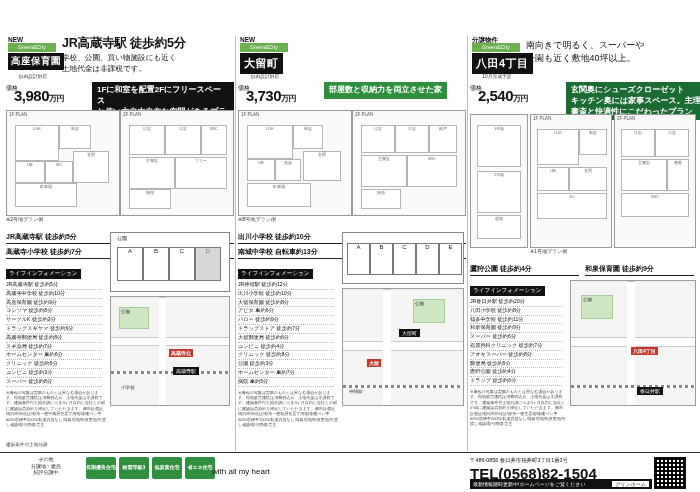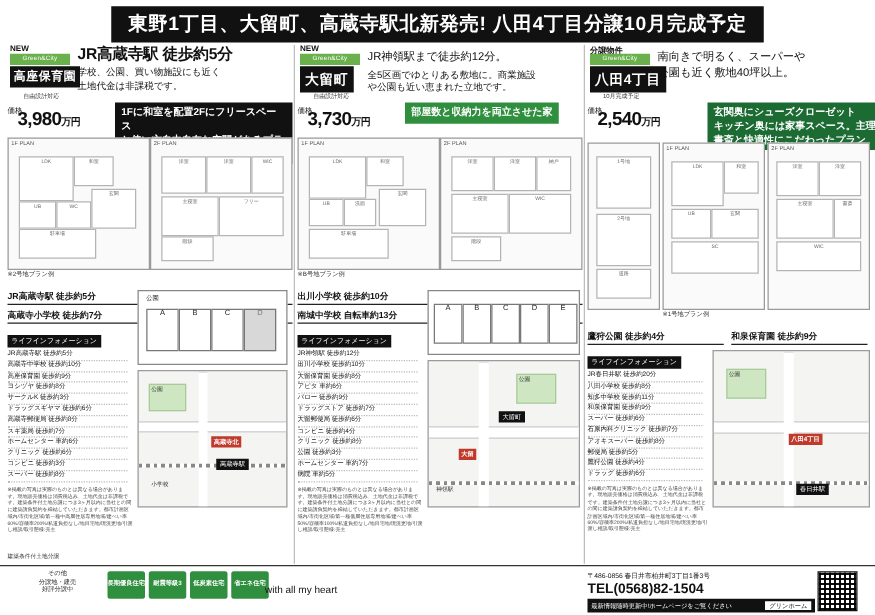--- a/index.html
+++ b/index.html
@@ -75,37 +75,34 @@
   .othernote{position:absolute;left:6px;top:3px;width:80px;font-size:5px;line-height:1.3;color:#222;text-align:center;}
   .badges{position:absolute;left:86px;top:4px;display:flex;gap:3px;}
   .badge{width:30px;height:22px;background:#2f8f3e;color:#fff;font-size:5px;font-weight:bold;line-height:1.15;display:flex;align-items:center;justify-content:center;text-align:center;border-radius:2px;}
   .withall{position:absolute;left:212px;top:14px;font-size:8px;color:#111;}
   .logo{position:absolute;left:290px;top:6px;display:flex;align-items:center;}
   .leafmark{width:22px;height:22px;border-radius:50%;background:#2f8f3e;position:relative;margin-right:4px;}
   .leafmark:after{content:"";position:absolute;left:6px;top:4px;width:10px;height:14px;border-radius:0 12px 0 12px;background:#fff;}
   .logotext{font-size:18px;font-weight:bold;letter-spacing:-1px;color:#111;}
   .contact{position:absolute;left:470px;top:4px;width:176px;text-align:left;}
   .addr{font-size:5.4px;color:#111;}
-  .tel{font-size:11px;font-weight:bold;color:#111;margin-top:1px;}
+  .tel{font-size:15px;font-weight:bold;color:#111;margin-top:1px;}
   .urlbar{position:absolute;left:470px;top:26px;width:176px;background:#111;color:#fff;font-size:5px;padding:2px 3px;display:flex;justify-content:space-between;}
   .urlbar .g{background:#fff;color:#111;padding:0 3px;}
   .qr{position:absolute;left:654px;top:4px;width:30px;height:30px;background:
      repeating-linear-gradient(90deg,#111 0 2px,#fff 2px 4px),
      repeating-linear-gradient(0deg,#111 0 2px,transparent 2px 4px);
      background-blend-mode:multiply;border:1px solid #111;}
   .stamp{position:absolute;left:6px;top:442px;font-size:4.6px;color:#333;}
 </style>
 </head>
 <body>
 
 <div class="page">
 
-  <div class="hdr">
-    <div class="bar">東野1丁目、大留町、高蔵寺駅北新発売! 八田4丁目分譲10月完成予定</div>
-  </div>
 
   <div class="cols">
     <div class="vline v1"></div>
     <div class="vline v2"></div>
 
     <div class="col c1">
       <div class="bhead">
         <div class="newtag">NEW</div>
         <div class="gcity">Green&amp;City</div>
         <div class="areaname">高座保育園</div>
@@ -186,25 +183,20 @@
         <div class="mlabel" style="left:10px;top:88px;">小学校</div>
       </div>
     </div>
 
     <div class="col c2">
       <div class="bhead">
         <div class="newtag">NEW</div>
         <div class="gcity">Green&amp;City</div>
         <div class="areaname big">大留町</div>
         <div class="freenote">自由設計対応</div>
-        <div class="htext">
-          <div class="hsub hsub3">JR神領駅まで徒歩約12分。</div>
-          <div class="hsub" style="white-space:pre-line">全5区画でゆとりある敷地に。商業施設
-や公園も近い恵まれた立地です。</div>
-        </div>
       </div>
 
       <div class="prow">
         <div class="ptag">価格</div>
         <div class="price"><span>3,730</span><span class="unit">万円</span></div>
         <div class="catch green">部屋数と収納力を両立させた家</div>
       </div>
 
       <div class="planwrap">
         <div class="planbox" style="left:0;top:0;width:112px;height:104px;">

